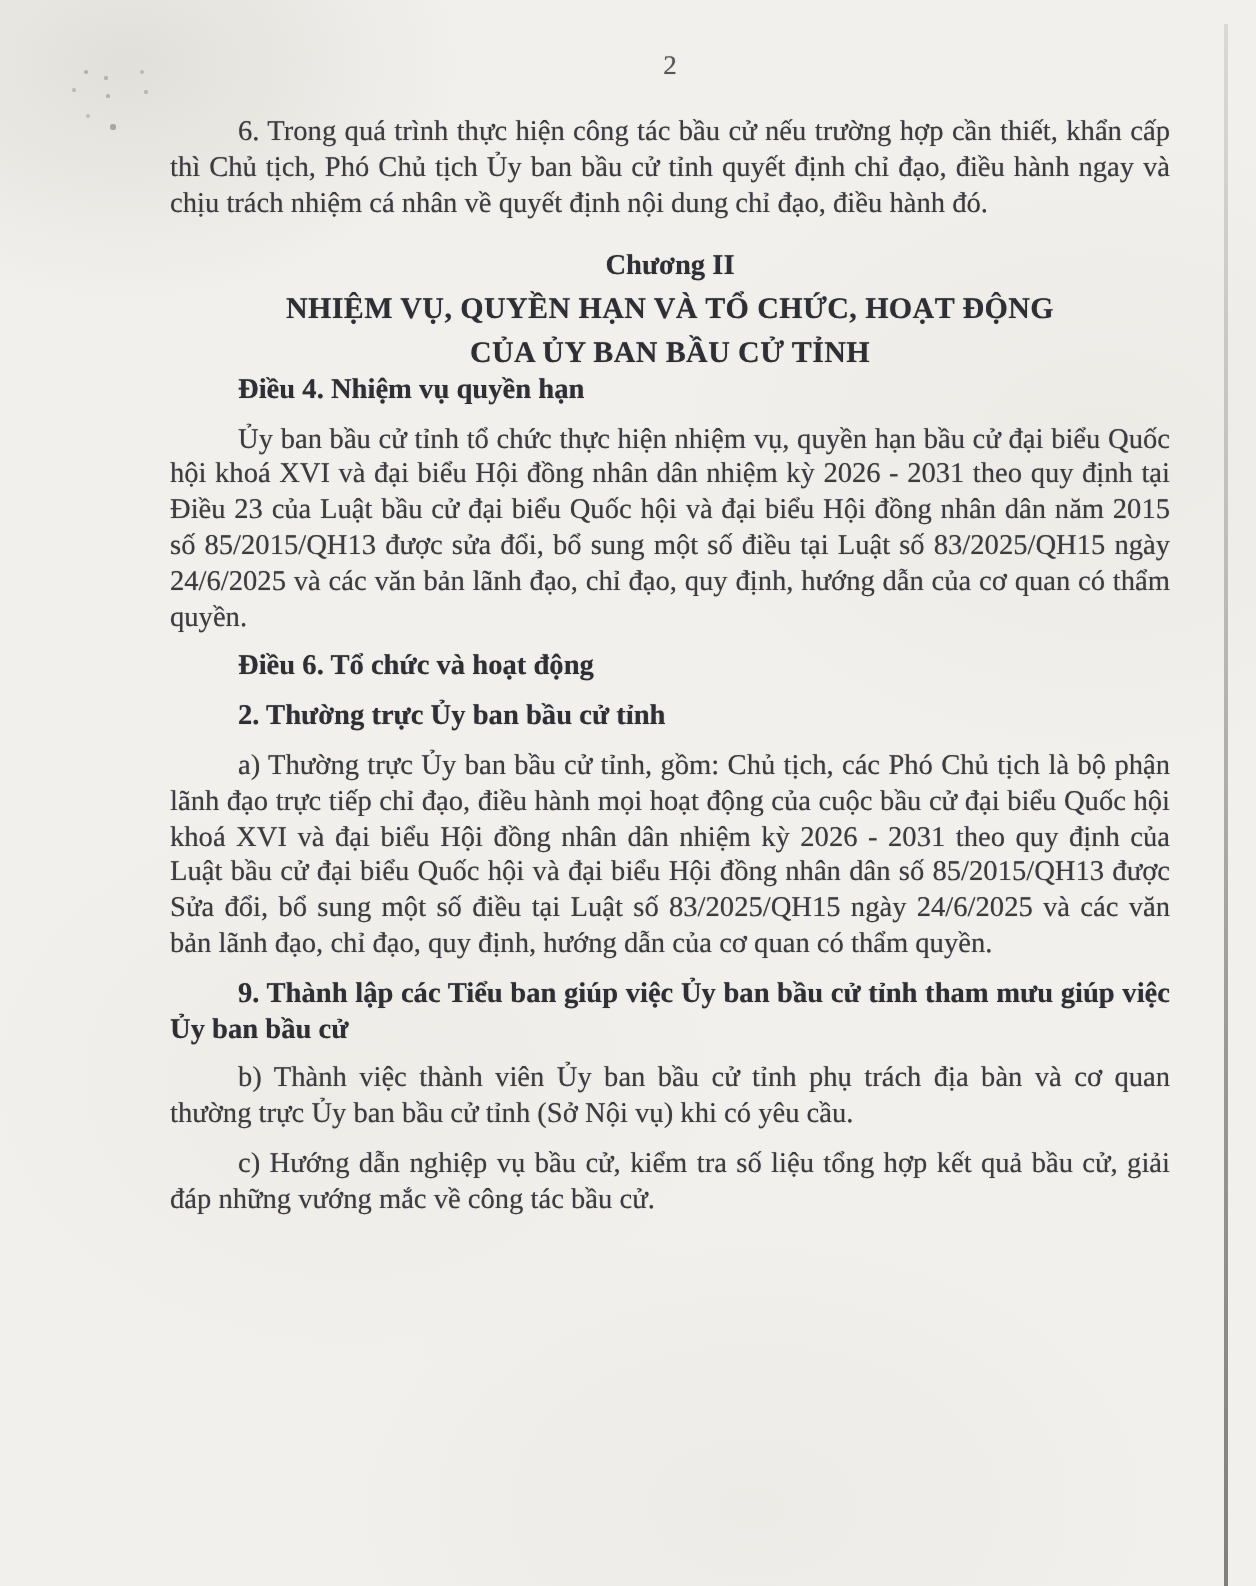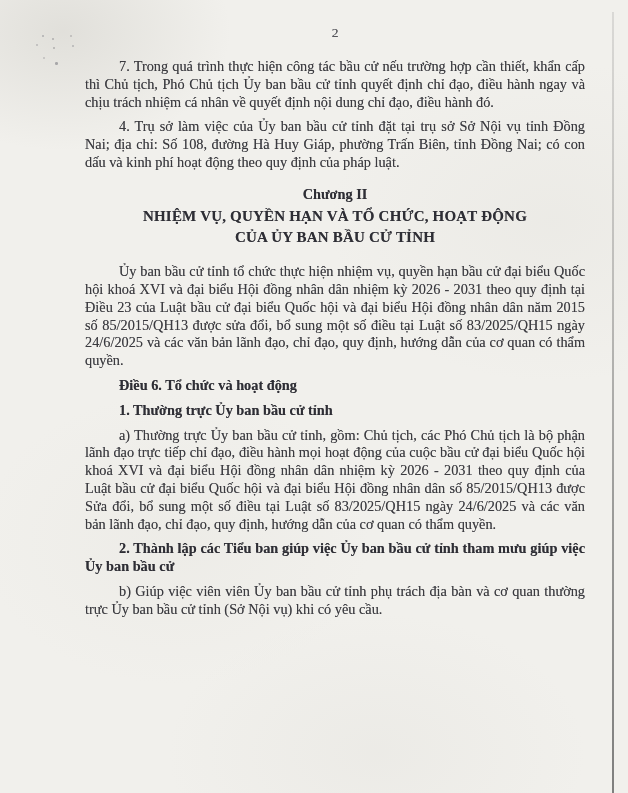--- a/index.html
+++ b/index.html
@@ -31,21 +31,21 @@
     text-indent:34px;
   }
   .content p.h { font-weight:bold; color:#2e2e35; }
   .center {
     margin:0 0 4px 0;
     text-align:center; font-weight:bold; color:#2e2e35;
     font-size:14.3px; line-height:17.8px;
   }
   .chapter-label { margin-top:14px; }
   .chapter-title { font-size:15px; letter-spacing:0.2px;font-family:Liberation Serif, serif; }
-  .chapter-title.last { margin-bottom:16px; }
+  .chapter-title.last { margin-bottom:0; }
   .edge-line {
     position:absolute; left:612px; top:12px; width:1.5px; height:781px;
     background:linear-gradient(#dad9d6 0%, #bdbcb9 35%, #9a9a98 65%, #7f7f7e 100%);
   }
   .speckles span { position:absolute; border-radius:50%; background:#85858a; }
   .sp1 { left:42px; top:35px; width:2px; height:2px; opacity:.55; }
   .sp2 { left:52px; top:38px; width:1.5px; height:1.5px; opacity:.5; }
   .sp3 { left:70px; top:35px; width:2px; height:2px; opacity:.45; }
   .sp4 { left:53px; top:47px; width:1.5px; height:1.5px; opacity:.5; }
   .sp5 { left:43px; top:57px; width:2px; height:2px; opacity:.4; }
@@ -68,32 +68,33 @@
     <span class="sp7"></span>
     <span class="sp8"></span>
   </div>
 
   <div class="edge-line"></div>
 
   <div class="content">
 
     <div class="pagenum">2</div>
 
-    <p>7. Trong quá trình thực hiện công tác bầu cử nếu trường hợp cần thiết, khẩn cấp thì Chủ tịch, Phó Chủ tịch Ủy ban bầu cử tỉnh quyết định chỉ đạo, điều hành ngay và chịu trách nhiệm cá nhân về quyết định nội dung chỉ đạo, điều hành đó.</p>
+    <p>6. Trong quá trình thực hiện công tác bầu cử nếu trường hợp cần thiết, khẩn cấp thì Chủ tịch, Phó Chủ tịch Ủy ban bầu cử tỉnh quyết định chỉ đạo, điều hành ngay và chịu trách nhiệm cá nhân về quyết định nội dung chỉ đạo, điều hành đó.</p>
 
-    <p>4. Trụ sở làm việc của Ủy ban bầu cử tỉnh đặt tại trụ sở Sở Nội vụ tỉnh Đồng Nai; địa chỉ: Số 108, đường Hà Huy Giáp, phường Trấn Biên, tỉnh Đồng Nai; có con dấu và kinh phí hoạt động theo quy định của pháp luật.</p>
 
     <div class="center chapter-label">Chương II</div>
     <div class="center chapter-title">NHIỆM VỤ, QUYỀN HẠN VÀ TỔ CHỨC, HOẠT ĐỘNG</div>
     <div class="center chapter-title last">CỦA ỦY BAN BẦU CỬ TỈNH</div>
 
+    <p class="h">Điều 4. Nhiệm vụ quyền hạn</p>
     <p>Ủy ban bầu cử tỉnh tổ chức thực hiện nhiệm vụ, quyền hạn bầu cử đại biểu Quốc hội khoá XVI và đại biểu Hội đồng nhân dân nhiệm kỳ 2026 - 2031 theo quy định tại Điều 23 của Luật bầu cử đại biểu Quốc hội và đại biểu Hội đồng nhân dân năm 2015 số 85/2015/QH13 được sửa đổi, bổ sung một số điều tại Luật số 83/2025/QH15 ngày 24/6/2025 và các văn bản lãnh đạo, chỉ đạo, quy định, hướng dẫn của cơ quan có thẩm quyền.</p>
 
     <p class="h">Điều 6. Tổ chức và hoạt động</p>
 
-    <p class="h">1. Thường trực Ủy ban bầu cử tỉnh</p>
+    <p class="h">2. Thường trực Ủy ban bầu cử tỉnh</p>
     <p>a) Thường trực Ủy ban bầu cử tỉnh, gồm: Chủ tịch, các Phó Chủ tịch là bộ phận lãnh đạo trực tiếp chỉ đạo, điều hành mọi hoạt động của cuộc bầu cử đại biểu Quốc hội khoá XVI và đại biểu Hội đồng nhân dân nhiệm kỳ 2026 - 2031 theo quy định của Luật bầu cử đại biểu Quốc hội và đại biểu Hội đồng nhân dân số 85/2015/QH13 được Sửa đổi, bổ sung một số điều tại Luật số 83/2025/QH15 ngày 24/6/2025 và các văn bản lãnh đạo, chỉ đạo, quy định, hướng dẫn của cơ quan có thẩm quyền.</p>
 
-    <p class="h">2. Thành lập các Tiểu ban giúp việc Ủy ban bầu cử tỉnh tham mưu giúp việc Ủy ban bầu cử</p>
-    <p>b) Giúp việc viên viên Ủy ban bầu cử tỉnh phụ trách địa bàn và cơ quan thường trực Ủy ban bầu cử tỉnh (Sở Nội vụ) khi có yêu cầu.</p>
+    <p class="h">9. Thành lập các Tiểu ban giúp việc Ủy ban bầu cử tỉnh tham mưu giúp việc Ủy ban bầu cử</p>
+    <p>b) Thành việc thành viên Ủy ban bầu cử tỉnh phụ trách địa bàn và cơ quan thường trực Ủy ban bầu cử tỉnh (Sở Nội vụ) khi có yêu cầu.</p>
+    <p>c) Hướng dẫn nghiệp vụ bầu cử, kiểm tra số liệu tổng hợp kết quả bầu cử, giải đáp những vướng mắc về công tác bầu cử.</p>
 
   </div>
 </div>
 
 </body></html>

